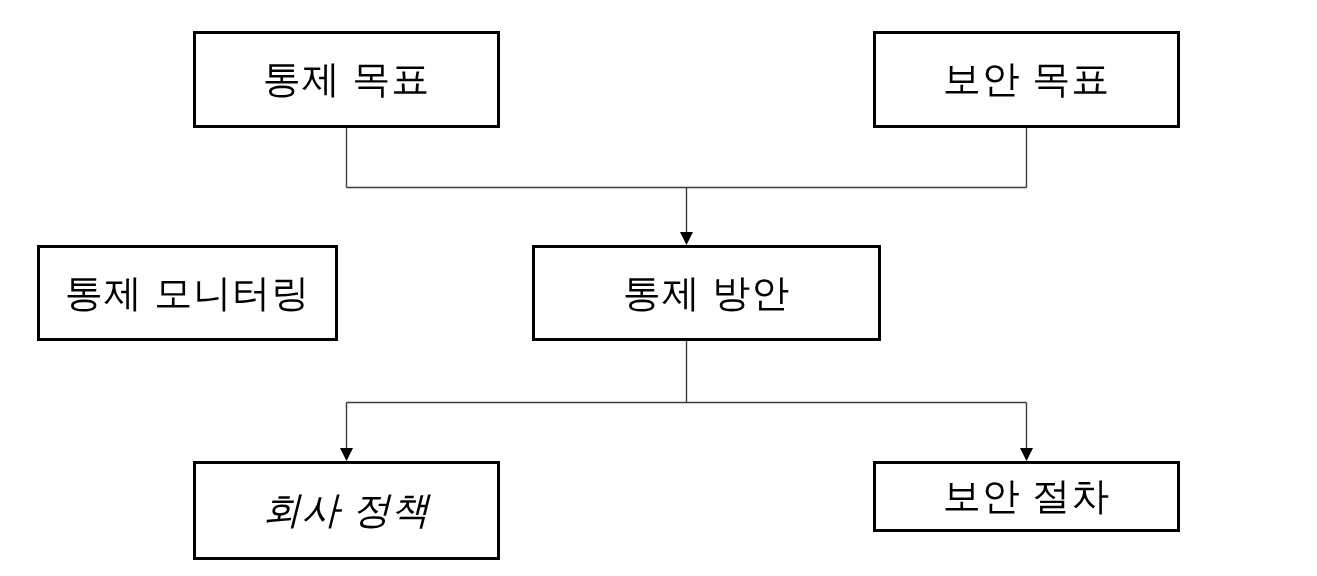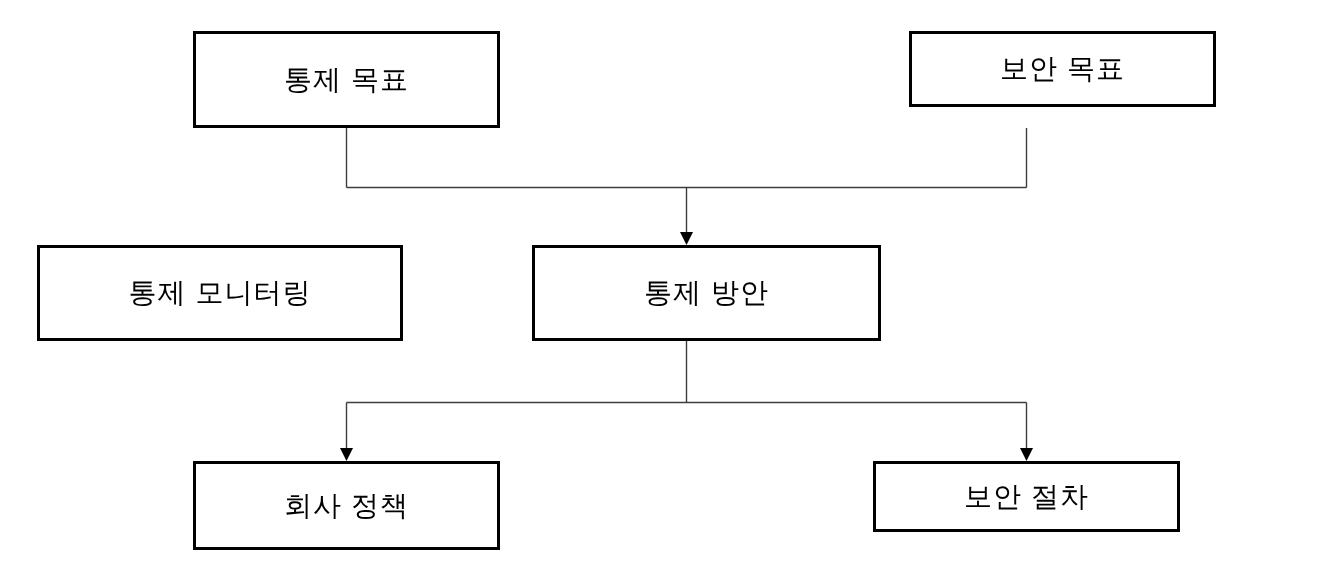--- a/index.html
+++ b/index.html
@@ -23,30 +23,30 @@
     height: 576px;
   }
   .node {
     position: absolute;
     box-sizing: border-box;
     border: 3px solid #000000;
     background: #ffffff;
     display: flex;
     align-items: center;
     justify-content: center;
-    font-size: 28px;
+    font-size: 38px;
     color: #000000;
     letter-spacing: 1px;
     white-space: nowrap;
   }
   .node-control-objective   { left: 193px; top: 31px;  width: 307px; height: 97px; }
-  .node-security-objective  { left: 873px; top: 31px;  width: 307px; height: 76px; margin-left: 36px; }
-  .node-control-monitoring  { left: 37px;  top: 245px; width: 366px; height: 96px; }
+  .node-security-objective  { left: 873px; top: 31px;  width: 307px; height: 97px; }
+  .node-control-monitoring  { left: 37px;  top: 245px; width: 301px; height: 96px; }
   .node-control-measures    { left: 532px; top: 245px; width: 349px; height: 96px; }
-  .node-company-policy      { left: 193px; top: 461px; width: 307px; height: 89px; }
+  .node-company-policy      { left: 193px; top: 461px; width: 307px; height: 99px; font-style: italic; }
   .node-security-procedure  { left: 873px; top: 461px; width: 307px; height: 71px; }
 </style>
 </head>
 <body>
 
 <div class="canvas">
 
   <svg class="connector-layer" viewBox="0 0 1317 576" xmlns="http://www.w3.org/2000/svg">
 
     <g stroke="#3d3d3d" stroke-width="1.4" fill="none">

